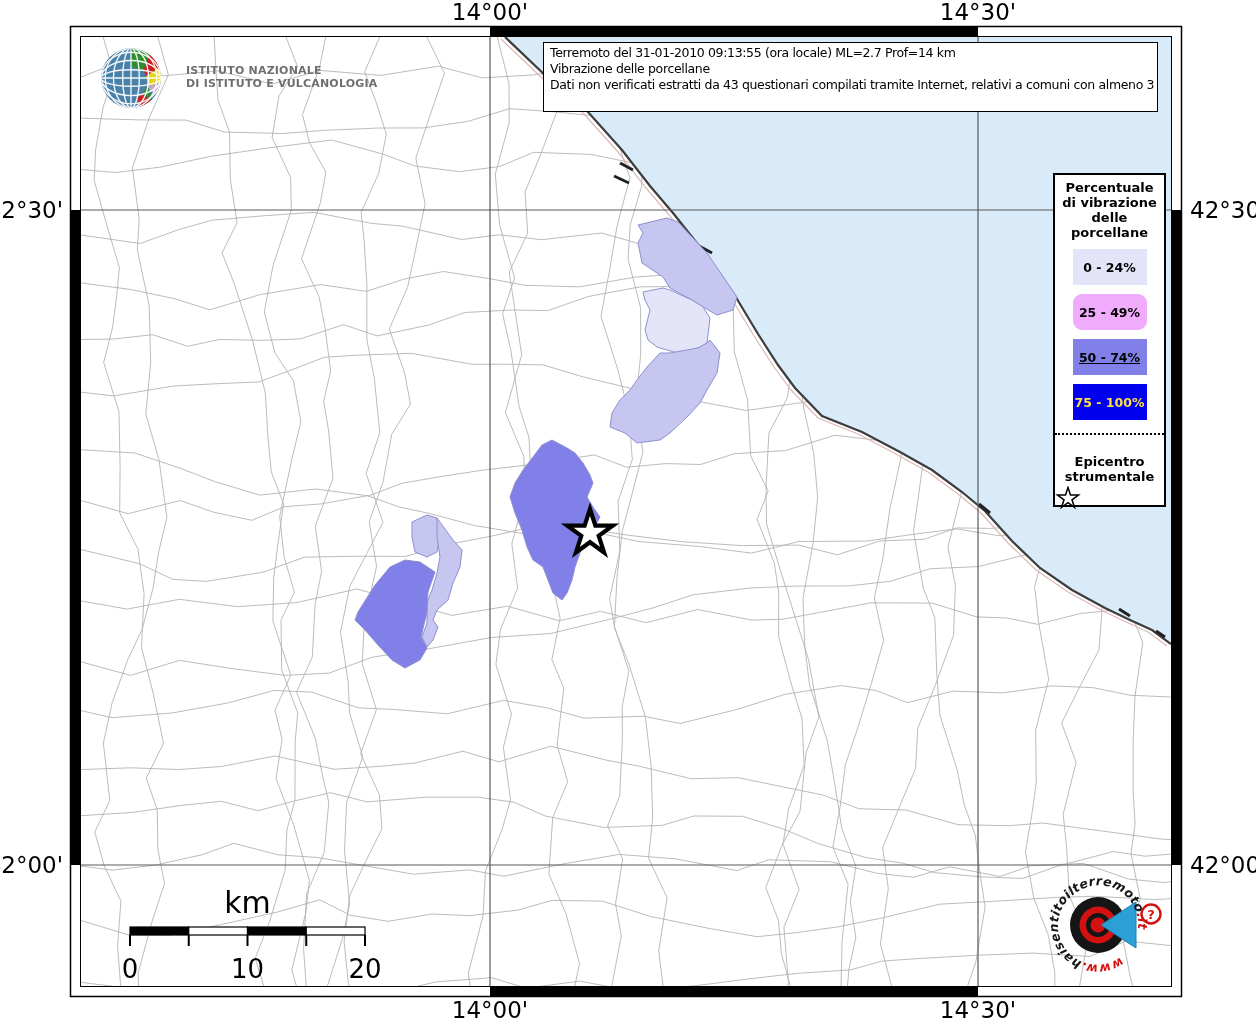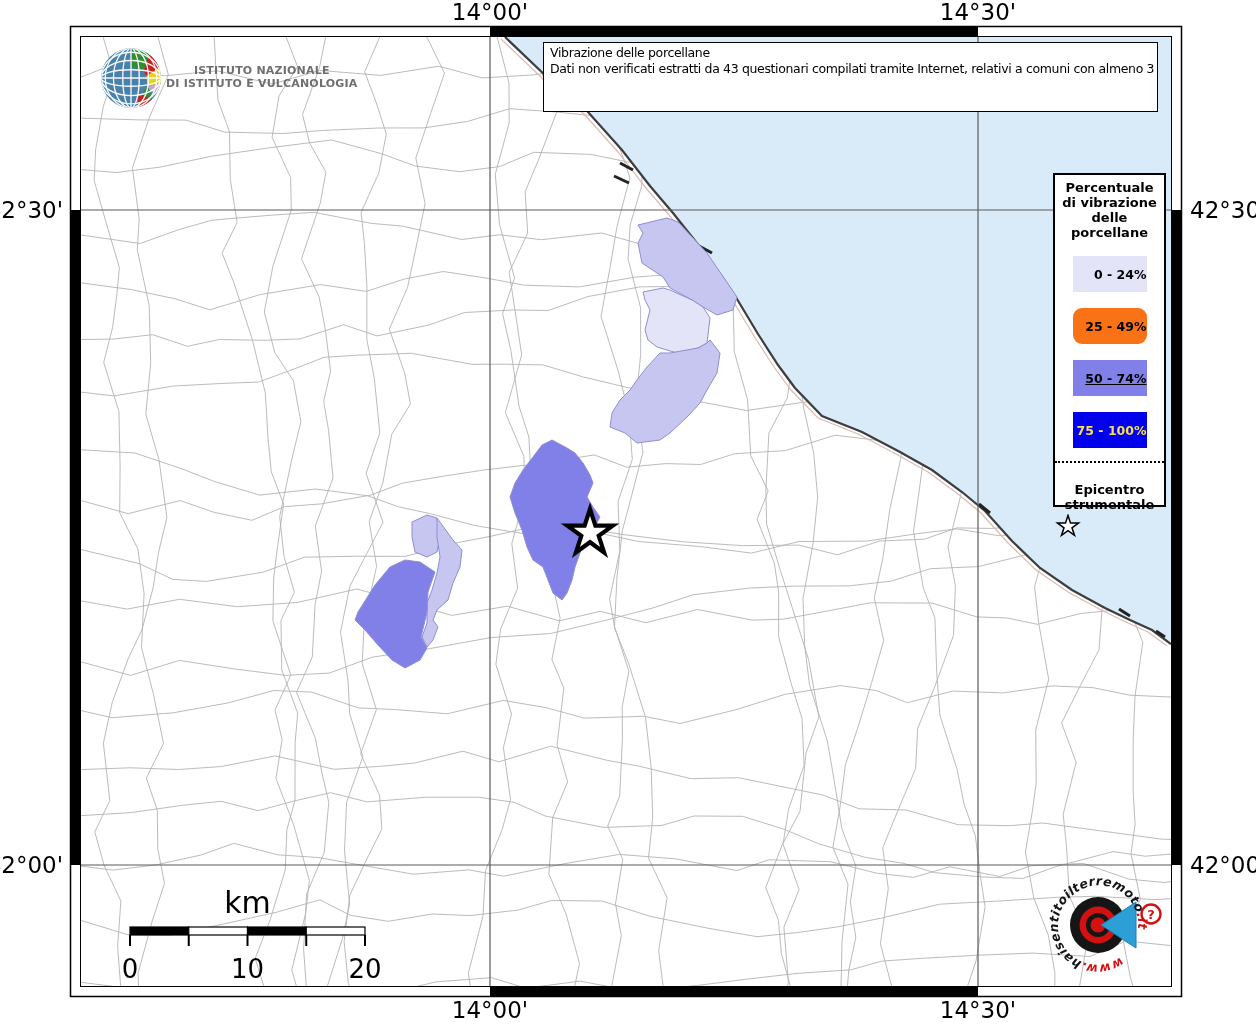--- a/index.html
+++ b/index.html
@@ -9,30 +9,30 @@
   #map-svg{position:absolute;left:0;top:0;}
 
   
   .info-box{position:absolute;left:543px;top:42px;width:615px;height:70px;
     box-sizing:border-box;background:#fff;border:1px solid #000;
     padding:2px 6px;font-size:12.5px;letter-spacing:-0.35px;line-height:16px;
     white-space:nowrap;overflow:hidden;color:#000;}
 
   
   .ingv{position:absolute;left:96px;top:44px;display:flex;align-items:center;}
-  .ingv-text{margin-left:0;color:#6f6f6f;font-weight:bold;font-size:11px;
-    line-height:13.5px;letter-spacing:0.2px;text-align:center;}
+  .ingv-text{margin-left:20px;color:#6f6f6f;font-weight:bold;font-size:11px;
+    line-height:13.5px;letter-spacing:0.2px;}
 
   
   .legend{position:absolute;left:1053px;top:173px;width:113px;height:334px;
     box-sizing:border-box;background:#fff;border:2px solid #000;
     text-align:center;color:#000;}
   .legend-title{font-weight:bold;font-size:13px;line-height:15px;margin-top:5px;}
-  .swatch{width:74px;height:36px;margin:16px auto 0;display:flex;align-items:center;
-    justify-content:flex-end;font-weight:bold;font-size:12.5px;}
+  .swatch{width:74px;height:36px;margin:9px auto 0;display:flex;align-items:center;
+    justify-content:center;font-weight:bold;font-size:12.5px;}
   .legend-divider{border-top:2px dotted #000;margin-top:13px;}
   .legend-epi{font-weight:bold;font-size:13px;line-height:15px;margin-top:19px;}
   .legend-star{margin-top:2px;}
 
   
   .watermark{position:absolute;left:1010px;top:835px;width:180px;height:180px;}
 </style>
 </head>
 <body>
 
@@ -168,35 +168,36 @@
         </g>
       </g>
     </svg>
     <div class="ingv-text">
       <div>ISTITUTO NAZIONALE</div>
       <div>DI ISTITUTO E VULCANOLOGIA</div>
     </div>
   </div>
 
   <div class="info-box">
+    <div>Terremoto del 31-01-2010 09:13:55 (ora locale) ML=2.7 Prof=14 km</div>
     <div>Vibrazione delle porcellane</div>
     <div>Dati non verificati estratti da 43 questionari compilati tramite Internet, relativi a comuni con almeno 3 questionari.</div>
   </div>
 
   <div class="legend">
     <div class="legend-title">
       <div>Percentuale</div>
       <div>di vibrazione</div>
       <div>delle</div>
       <div>porcellane</div>
     </div>
     <div class="swatch" id="sw0" style="background: rgb(228, 228, 249); color: rgb(0, 0, 0);">
         <span>0 - 24%</span>
       </div>
-    <div class="swatch" id="sw1" style="background: #f97316; color: rgb(0, 0, 0); border-radius: 9px;">
+    <div class="swatch" id="sw1" style="background: #f0abfc; color: rgb(0, 0, 0); border-radius: 9px;">
         <span>25 - 49%</span>
       </div>
     <div class="swatch" id="sw2" style="background: rgb(128, 128, 232); color: rgb(0, 0, 0); text-decoration: underline;">
         <span>50 - 74%</span>
       </div>
     <div class="swatch" id="sw3" style="background: rgb(0, 0, 238); color: #fde047;">
         <span>75 - 100%</span>
       </div>
     <div class="legend-divider"></div>
     <div class="legend-epi">

